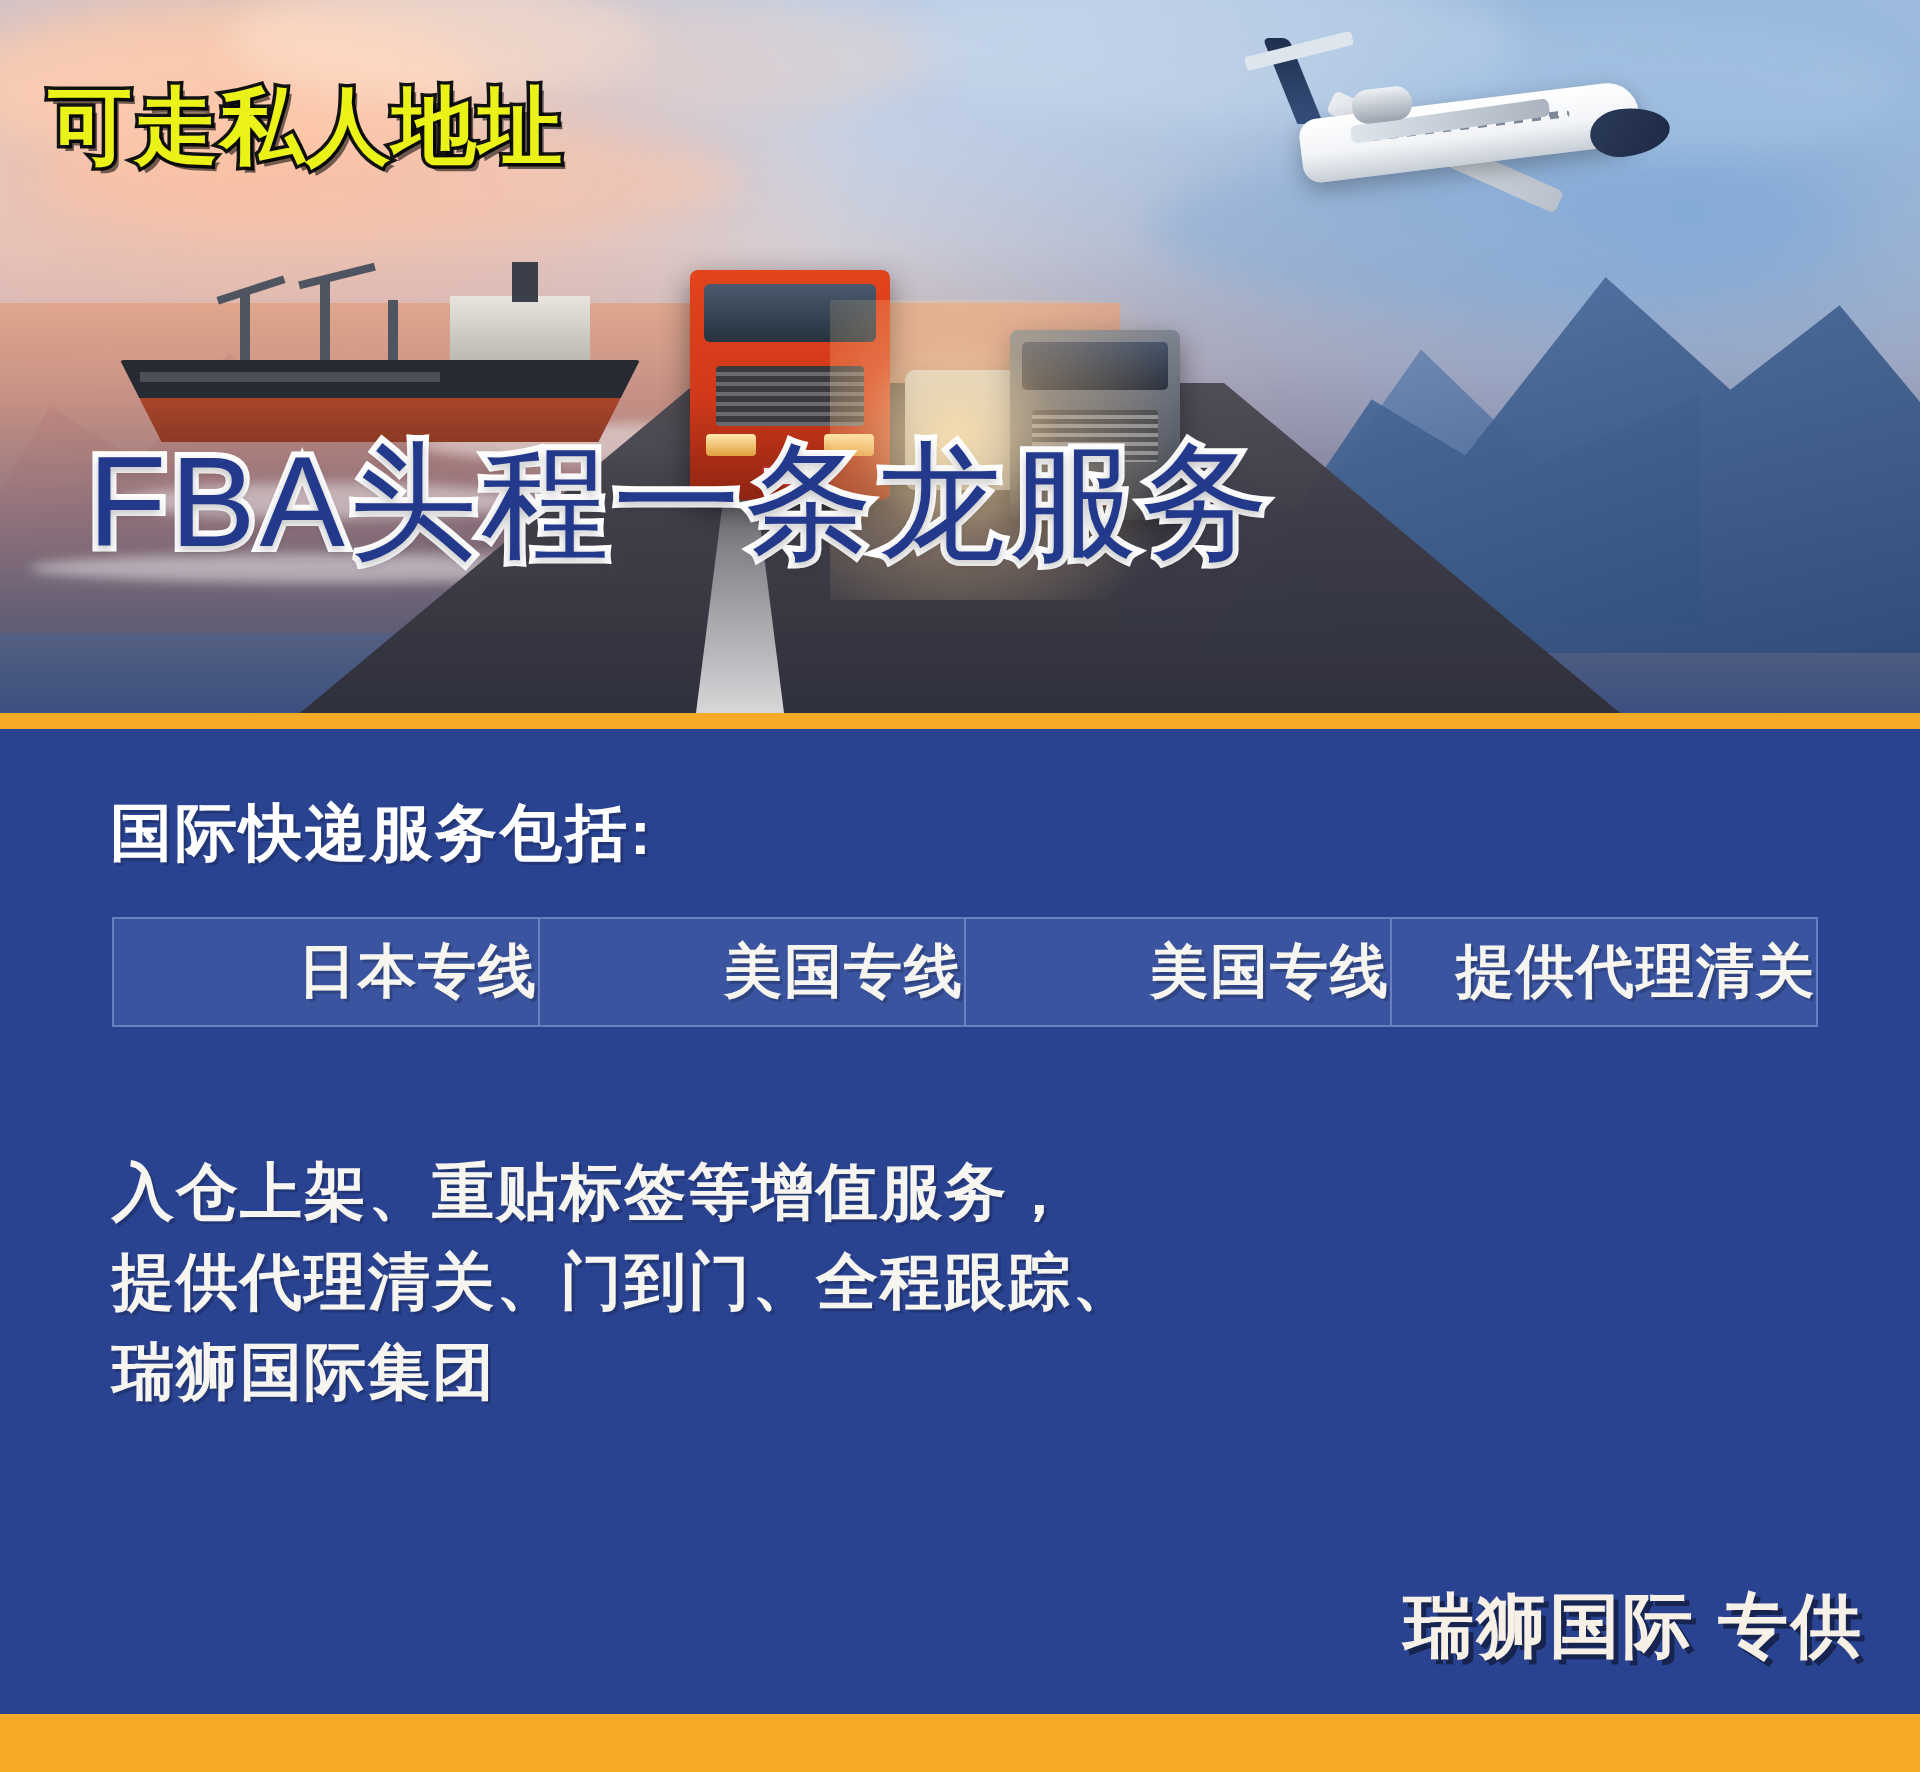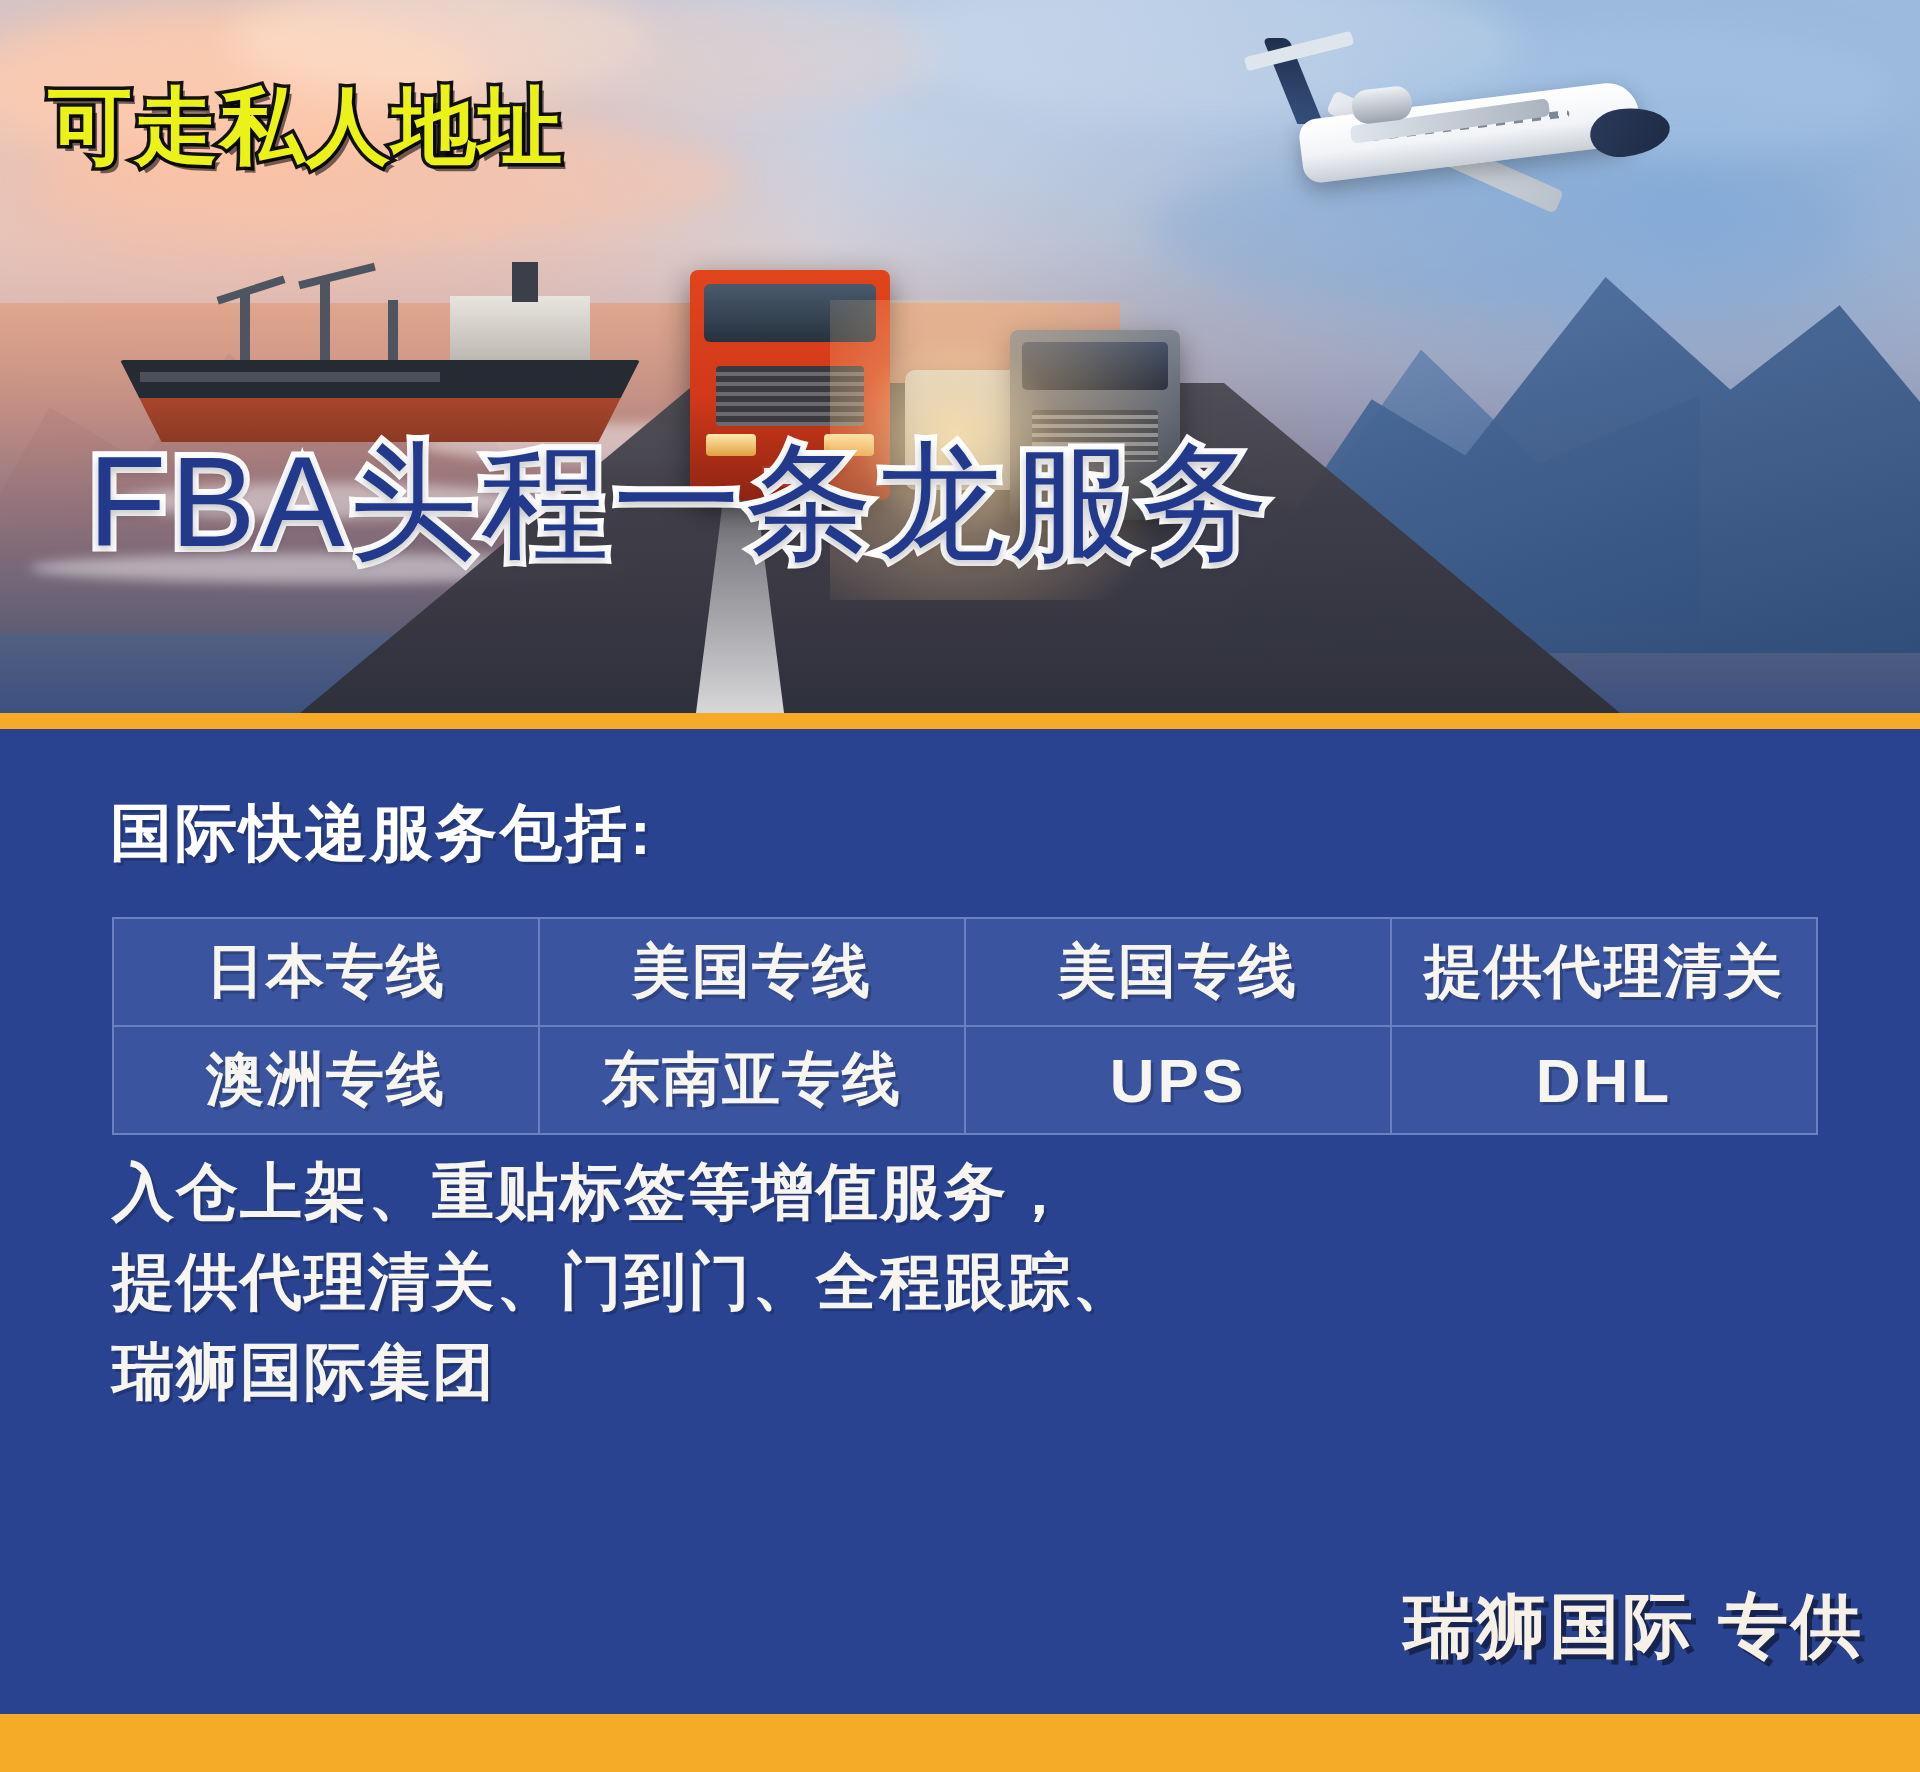--- a/index.html
+++ b/index.html
@@ -243,21 +243,21 @@
   
   .svc-table{
     position:absolute; left:112px; top:188px;
     width:1706px;
     border-collapse:collapse;
     table-layout:fixed;
   }
   .svc-table td{
     border:2px solid #6b80c2;
     height:108px;
-    text-align:center;
+    text-align:right;
     vertical-align:middle;
     color:#f7f5ef;
     font-size:58px;
     font-weight:bold;
     letter-spacing:2px;
     background:#3a54a0;
     text-shadow:3px 3px 0 rgba(0,0,0,.20);
     white-space:nowrap;
   }
   .svc-table td.latin{ font-size:62px; letter-spacing:3px; }
@@ -364,26 +364,20 @@
     <div class="panel-title">国际快递服务包括:</div>
 
     <table class="svc-table">
       <tbody>
         <tr>
           <td>日本专线</td>
           <td>美国专线</td>
           <td>美国专线</td>
           <td>提供代理清关</td>
         </tr>
-        <tr>
-          <td>澳洲专线</td>
-          <td>东南亚专线</td>
-          <td class="latin">UPS</td>
-          <td class="latin">DHL</td>
-        </tr>
       </tbody>
     </table>
 
     <div class="body-copy">
       <div>入仓上架、重贴标签等增值服务，</div>
       <div>提供代理清关、门到门、全程跟踪、</div>
       <div>瑞狮国际集团</div>
     </div>
 
     <div class="signature">瑞狮国际 专供</div>

